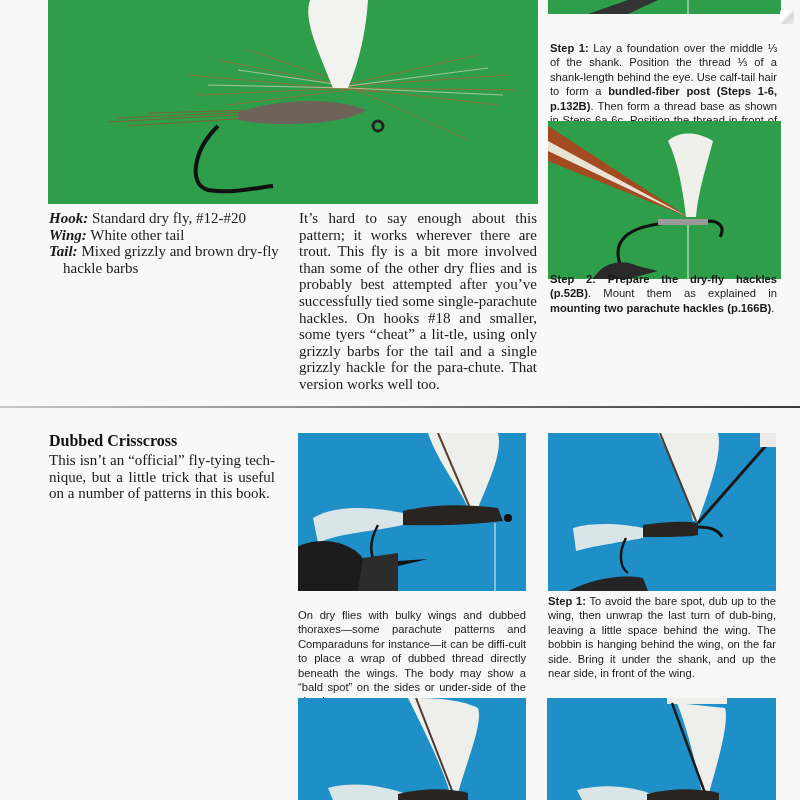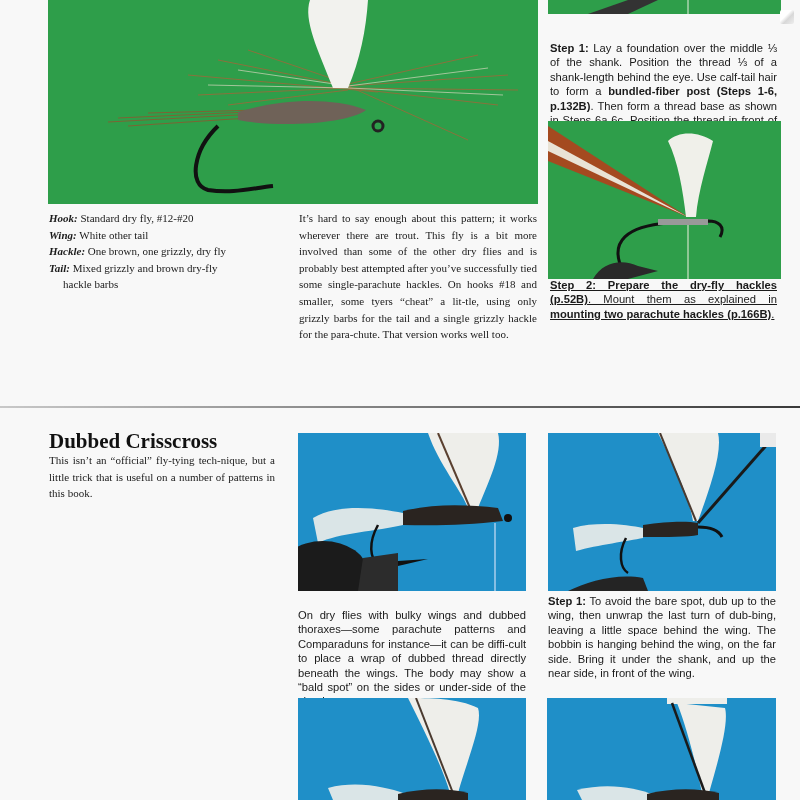--- a/index.html
+++ b/index.html
@@ -8,34 +8,34 @@
       background: #f8f8f8;
       font-family: "Liberation Serif", serif;
       color: #1a1a1a;
     }
     .abs { position: absolute; }
     .photo { position: absolute; overflow: hidden; }
     .photo svg { display: block; width: 100%; height: 100%; }
     .green { background: #2e9e4a; }
     .blue { background: #1f8fc8; }
 
-    .serif { font-family: "Liberation Serif", serif; font-size: 11px; line-height: 16.6px; color: #1a1a1a; }
+    .serif { font-family: "Liberation Serif", serif; font-size: 15px; line-height: 16.6px; color: #1a1a1a; }
     .sans { font-family: "Liberation Sans", sans-serif; font-size: 11.2px; line-height: 14.4px; color: #1a1a1a; }
     .justify { text-align: justify; }
     .recipe-line { white-space: nowrap; }
     .recipe-line .lbl { font-weight: bold; font-style: italic; }
     .indent { padding-left: 14px; }
     .b { font-weight: bold; }
 
     .divider {
       position: absolute; left: 0; top: 406px; width: 800px; height: 2px;
       background: linear-gradient(to right, #c8c8c8, #6e6e6e 60%, #3a3a3a);
     }
     .section-title {
-      font-family: "Liberation Serif", serif; font-weight: bold; font-size: 21px; line-height: 20px; color: #111;
+      font-family: "Liberation Serif", serif; font-weight: bold; font-size: 16px; line-height: 20px; color: #111;
     }
     .page-curl {
       position: absolute; right: 6px; top: 10px; width: 14px; height: 14px;
       background: linear-gradient(135deg, #ffffff 40%, #d8d8d8 60%, #eeeeee);
       border-radius: 2px;
     }
   </style>
 </head>
 <body>
 
@@ -95,28 +95,27 @@
     <path d="M0 5 L 140 96 L 0 40 Z" fill="#a44a20"></path>
     <path d="M0 20 L 140 96 L 0 30 Z" fill="#e9e3d6"></path>
     <path d="M120 20 C 130 40, 135 70, 138 96 L 148 96 C 150 70, 160 40, 165 20 C 150 10, 130 10, 120 20 Z" fill="#f0f0ea"></path>
     <path d="M75 150 C 60 120, 80 105, 120 102 L 160 100 C 170 100, 178 105, 172 116" fill="none" stroke="#111" stroke-width="3"></path>
     <rect x="110" y="98" width="50" height="6" fill="#999"></rect>
     <line x1="140" y1="104" x2="140" y2="158" stroke="#f0f0e0" stroke-width="1"></line>
     <path d="M45 158 C 55 140, 75 138, 90 145 L 110 150 L 80 158 Z" fill="#2a2a2a"></path>
   </svg>
 </div>
 
-<div class="abs sans justify" style="left:550px; top:278px; width:227px;text-decoration:underline;">
+<div class="abs sans justify" style="left:550px; top:272px; width:227px;">
   <span class="b">Step 2: Prepare the dry-fly hackles (p.52B)</span><span>. Mount them as explained in </span><span class="b">mounting two parachute hackles (p.166B)</span><span>.</span>
 </div>
 
 <div class="abs serif" style="left:49px; top:210px; width:240px;">
   <div class="recipe-line"><span class="lbl">Hook:</span> <span>Standard dry fly, #12-#20</span></div>
   <div class="recipe-line"><span class="lbl">Wing:</span> <span>White other tail</span></div>
-  <div class="recipe-line"><span class="lbl">Hackle:</span> <span>One brown, one grizzly, dry fly</span></div>
   <div class="recipe-line"><span class="lbl">Tail:</span> <span>Mixed grizzly and brown dry-fly</span></div>
   <div class="recipe-line indent">hackle  barbs</div>
 </div>
 
 <div class="abs serif justify" style="left:299px; top:210px; width:238px;">It’s hard to say enough about this pattern; it works wherever there are trout. This fly is a bit more involved than some of the other dry flies and is probably best attempted after you’ve successfully tied some single-parachute hackles. On hooks #18 and smaller, some tyers “cheat” a lit-tle, using only grizzly barbs for the tail and a single grizzly hackle for the para-chute. That version works well too.</div>
 
 <div class="divider"></div>
 
 <div class="abs section-title" style="left:49px; top:431px;">Dubbed Crisscross</div>
 <div class="abs serif justify" style="left:49px; top:452px; width:226px;">This isn’t an “official” fly-tying tech-nique, but a little trick that is useful on a number of patterns in this book.</div>

